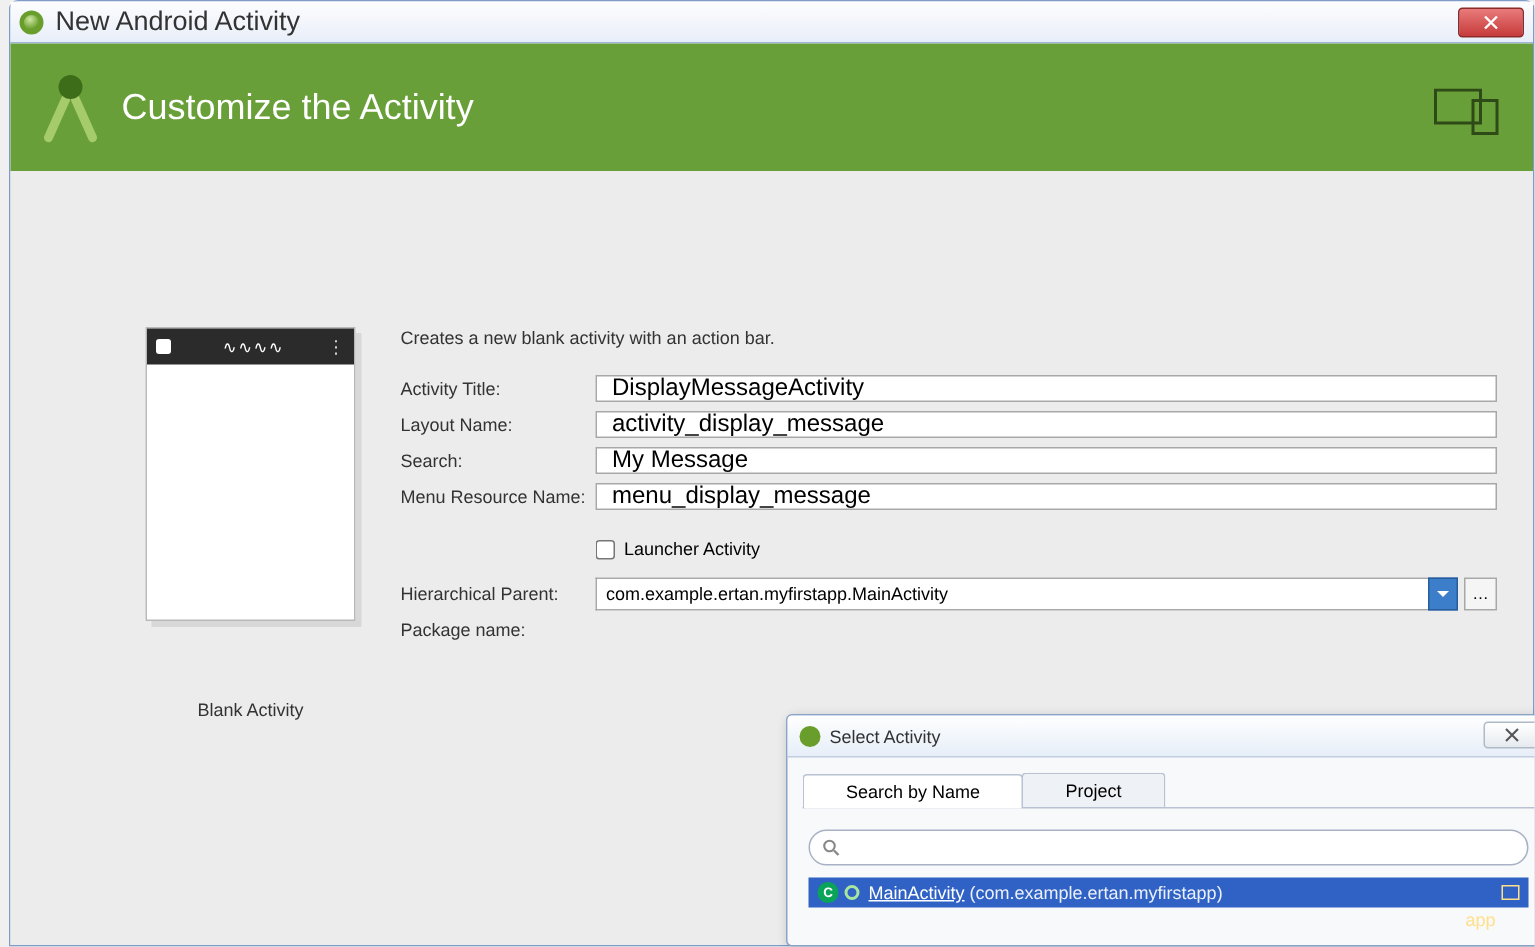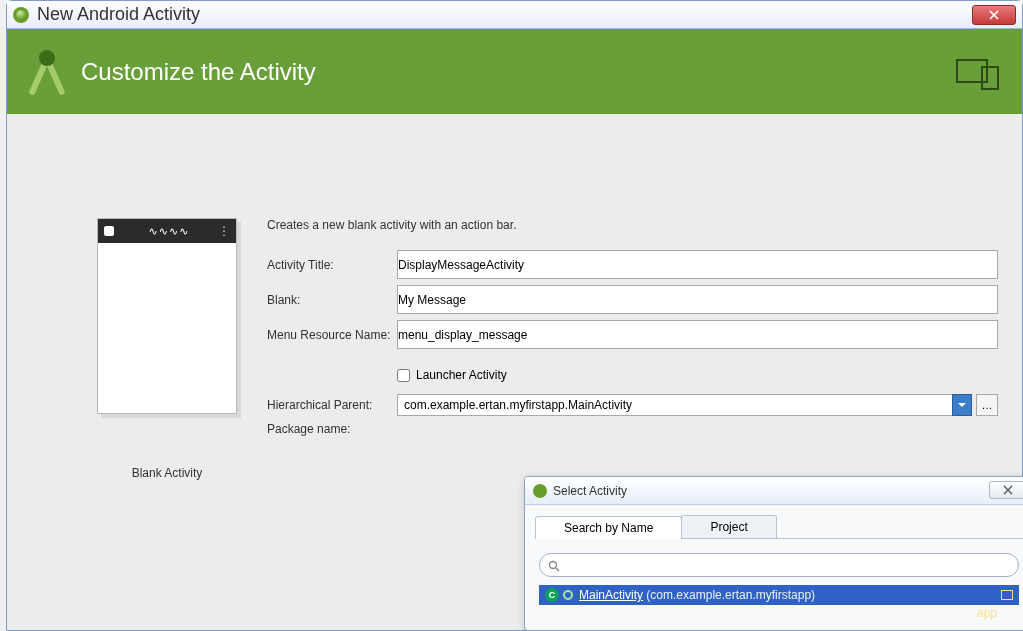--- a/index.html
+++ b/index.html
@@ -30,21 +30,21 @@
   .preview-box .pv-header { height:24px; background:#2b2b2b; display:flex; align-items:center; padding:4px 6px; color:#fff; font-size:11px; }
   .pv-header .dot { width:10px; height:10px; background:#fff; border-radius:2px; margin-right:6px; }
   .pv-header .squiggle { flex:1; font-family:monospace; letter-spacing:1px; font-size:11px; }
   .pv-header .menudot { font-size:12px; opacity:0.8; }
   .preview-label { margin-top:52px; font-size:12px; color:#333; }
 
   .fields-col { flex:1; }
   .intro-text { font-size:12px; color:#333; margin-bottom:18px; margin-top:80px; }
   .field-row { display:flex; align-items:center; margin-bottom:6px; }
   .field-label { width:130px; font-size:12px; color:#333; }
-  .field-input { flex:1; height:29px; border:1px solid #a8a8a8; background:#fff; font-size:12px; padding:2px 0; }
+  .field-input { flex:1; height:18px; border:1px solid #a8a8a8; background:#fff; font-size:16px; padding:2px 10px; }
   .checkbox-row { padding-left:130px; display:flex; align-items:flex-end; margin:19px 0 12px 0; }
   .checkbox-row input { margin-right:6px; }
   .checkbox-row label { font-size:12px; }
 
   .combo-row { display:flex; align-items:center; margin-bottom:6px; }
   .combo-wrap { flex:1; display:flex; align-items:flex-end; }
   .combo-input { flex:1; height:22px; border:1px solid #a8a8a8; border-right:none; background:#fff; font-size:12px; padding:2px 6px; }
   .combo-btn { width:20px; height:22px; background:#3d7ecb; border:1px solid #2a5c9a; display:flex; align-items:center; justify-content:center; cursor:pointer; }
   .combo-btn svg { width:8px; height:8px; }
   .browse-btn { width:22px; height:22px; margin-left:4px; border:1px solid #a8a8a8; background:#f5f5f5; font-size:11px; display:flex; align-items:center; justify-content:center; }
@@ -116,21 +116,25 @@
       </div>
 
       <div class="fields-col">
         <div class="intro-text">Creates a new blank activity with an action bar.</div>
 
         <div class="field-row">
           <div class="field-label">Activity Title:</div>
           <input class="field-input" value="DisplayMessageActivity" style="">
         </div>
         <div class="field-row">
-          <div class="field-label">Blank:</div>
+          <div class="field-label">Layout Name:</div>
+          <input class="field-input" value="activity_display_message" style="">
+        </div>
+        <div class="field-row">
+          <div class="field-label">Search:</div>
           <input class="field-input" value="My Message" style="">
         </div>
         <div class="field-row">
           <div class="field-label">Menu Resource Name:</div>
           <input class="field-input" value="menu_display_message" style="">
         </div>
         <div class="checkbox-row">
           <input type="checkbox" style="">
           <label>Launcher Activity</label>
         </div>

